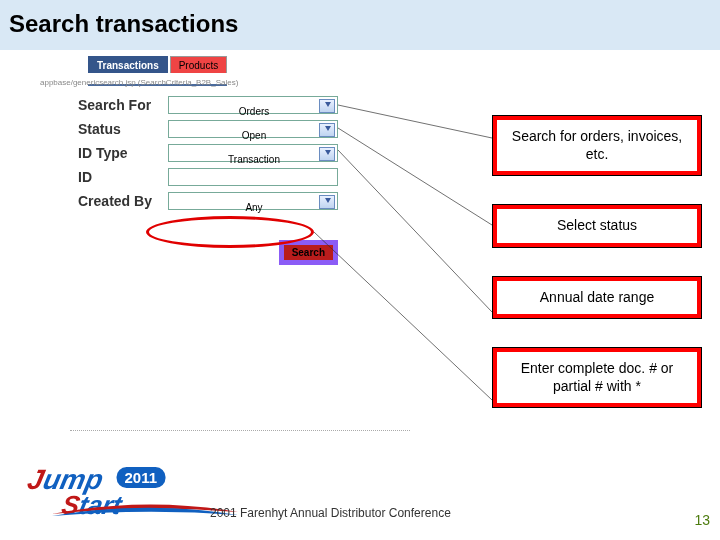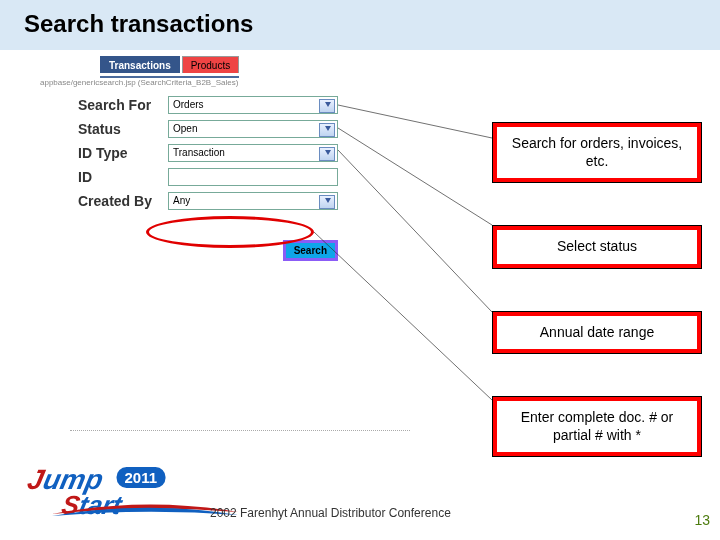--- a/index.html
+++ b/index.html
@@ -1,47 +1,47 @@
 <!DOCTYPE html>
 <html><head>
 <meta charset="utf-8">
 <style>
   * { box-sizing: border-box; margin: 0; padding: 0; }
   body { width: 720px; height: 540px; font-family: Arial, sans-serif; background: #fff; position: relative; overflow: hidden; }
   
-  .title-bar { background: #d9e8f5; padding: 10px 24px 12px; }
+  .title-bar { background: #d9e8f5; padding: 10px 9px 12px; }
   .title-bar h1 { font-size: 24px; font-weight: bold; color: #000; }
   
   .content-area { position: relative; height: 430px; }
   
   .screenshot-mock { position: absolute; left: 0; top: 0; width: 420px; height: 380px; }
   
-  .tab-strip { position: absolute; left: 100px; top: 5px; display: flex; gap: 2px; border-bottom: 2px solid #4a6a9c; padding-bottom: 4px; }
+  .tab-strip { position: absolute; left: 88px; top: 5px; display: flex; gap: 2px; border-bottom: 2px solid #4a6a9c; padding-bottom: 12px; }
   .tab { font-size: 10px; padding: 3px 8px 2px; background: #ef4444; border: 1px solid #999; border-bottom: none; position: relative; top: 1px; }
   .tab.active { background: #34558a; color: #fff; font-weight: bold; border-color: #34558a; }
   
   .breadcrumb { position: absolute; left: 40px; top: 28px; font-size: 8px; color: #888; }
   
   .form-block { position: absolute; left: 78px; top: 45px; width: 260px; }
   .form-row { display: flex; align-items: center; margin-bottom: 4px; height: 20px; }
   .form-label { font-size: 14px; font-weight: bold; color: #333; width: 90px; }
-  .form-select { flex: 1; height: 18px; font-size: 10px; border: 1px solid #7a9; background: #fff; padding: 0 2px; position: relative; }
+  .form-select { flex: 1; height: 18px; font-size: 10px; border: 1px solid #7a9; background: #fff; padding: 7px 2px; position: relative; text-align: center; }
   .form-select::after { content: ""; position: absolute; right: 2px; top: 2px; width: 14px; height: 12px; background: linear-gradient(#e8f0ff,#c0d4f0); border: 1px solid #6a8cc0; }
   .select-text { font-size: 10px; line-height: 16px; padding-left: 2px; }
   .select-caret { position: absolute; right: 6px; top: 5px; width: 0; height: 0; border-left: 3px solid transparent; border-right: 3px solid transparent; border-top: 5px solid #3a5a9c; z-index: 2; }
   .form-input { flex: 1; height: 18px; font-size: 10px; border: 1px solid #7a9; background: #fff; padding: 0 4px; }
   
   .id-ellipse { position: absolute; left: 146px; top: 166px; width: 168px; height: 32px; border: 3px solid #e00000; border-radius: 50%; pointer-events: none; z-index: 5; }
   
   .search-btn-row { position: absolute; left: 78px; top: 190px; width: 260px; text-align: right; }
-  .search-btn { display: inline-block; font-size: 10px; font-weight: bold; background: #0ea5e9; border: 3px solid #8b5cf6; padding: 2px 8px; cursor: pointer; }
+  .search-btn { display: inline-block; font-size: 10px; font-weight: bold; background: #b91c1c; border: 5px solid #8b5cf6; padding: 2px 8px; cursor: pointer; }
   
   .divider { position: absolute; left: 70px; top: 380px; width: 340px; border-top: 1px dotted #aaa; }
   
-  .callouts { position: absolute; right: 18px; top: 72px; width: 210px; display: flex; flex-direction: column; gap: 42px; }
+  .callouts { position: absolute; right: 18px; top: 65px; width: 210px; display: flex; flex-direction: column; gap: 28px; }
   
   .callout2 { border: 1px solid #000; padding: 0; }
   .callout2 .redband { background: #ff0000; padding: 4px; }
   .callout2 .whitecenter { background: #fff; color: #000; padding: 8px 6px; font-size: 14px; text-align: center; line-height: 1.25; }
   
   .logo-block { position: absolute; left: 28px; bottom: 14px; width: 180px; height: 62px; }
   .logo-jump { transform: skewX(-12deg); }
   .logo-j { font-family: "Arial Black", Arial; font-weight: 900; font-size: 28px; font-style: italic; }
   .logo-j .j1 { color: #c01818; }
   .logo-j .j2 { color: #1060c0; }
@@ -158,14 +158,14 @@
   </div>
   <div class="logo-start logo-jump">
     <span class="s1">S</span><span class="s2">tart</span>
   </div>
   <svg class="swoosh" viewBox="0 0 190 18">
     <path d="M2,14 Q95,-4 188,12 Q95,4 2,14 Z" fill="#c01818"></path>
     <path d="M2,16 Q95,0 188,15 Q95,8 2,16 Z" fill="#1060c0"></path>
   </svg>
 </div>
 
-<div class="footer-text">2002 Farenhyt Annual Distributor Conference</div>
+<div class="footer-text">2001 Farenhyt Annual Distributor Conference</div>
 <div class="page-num">13</div>
 
 </body></html>

